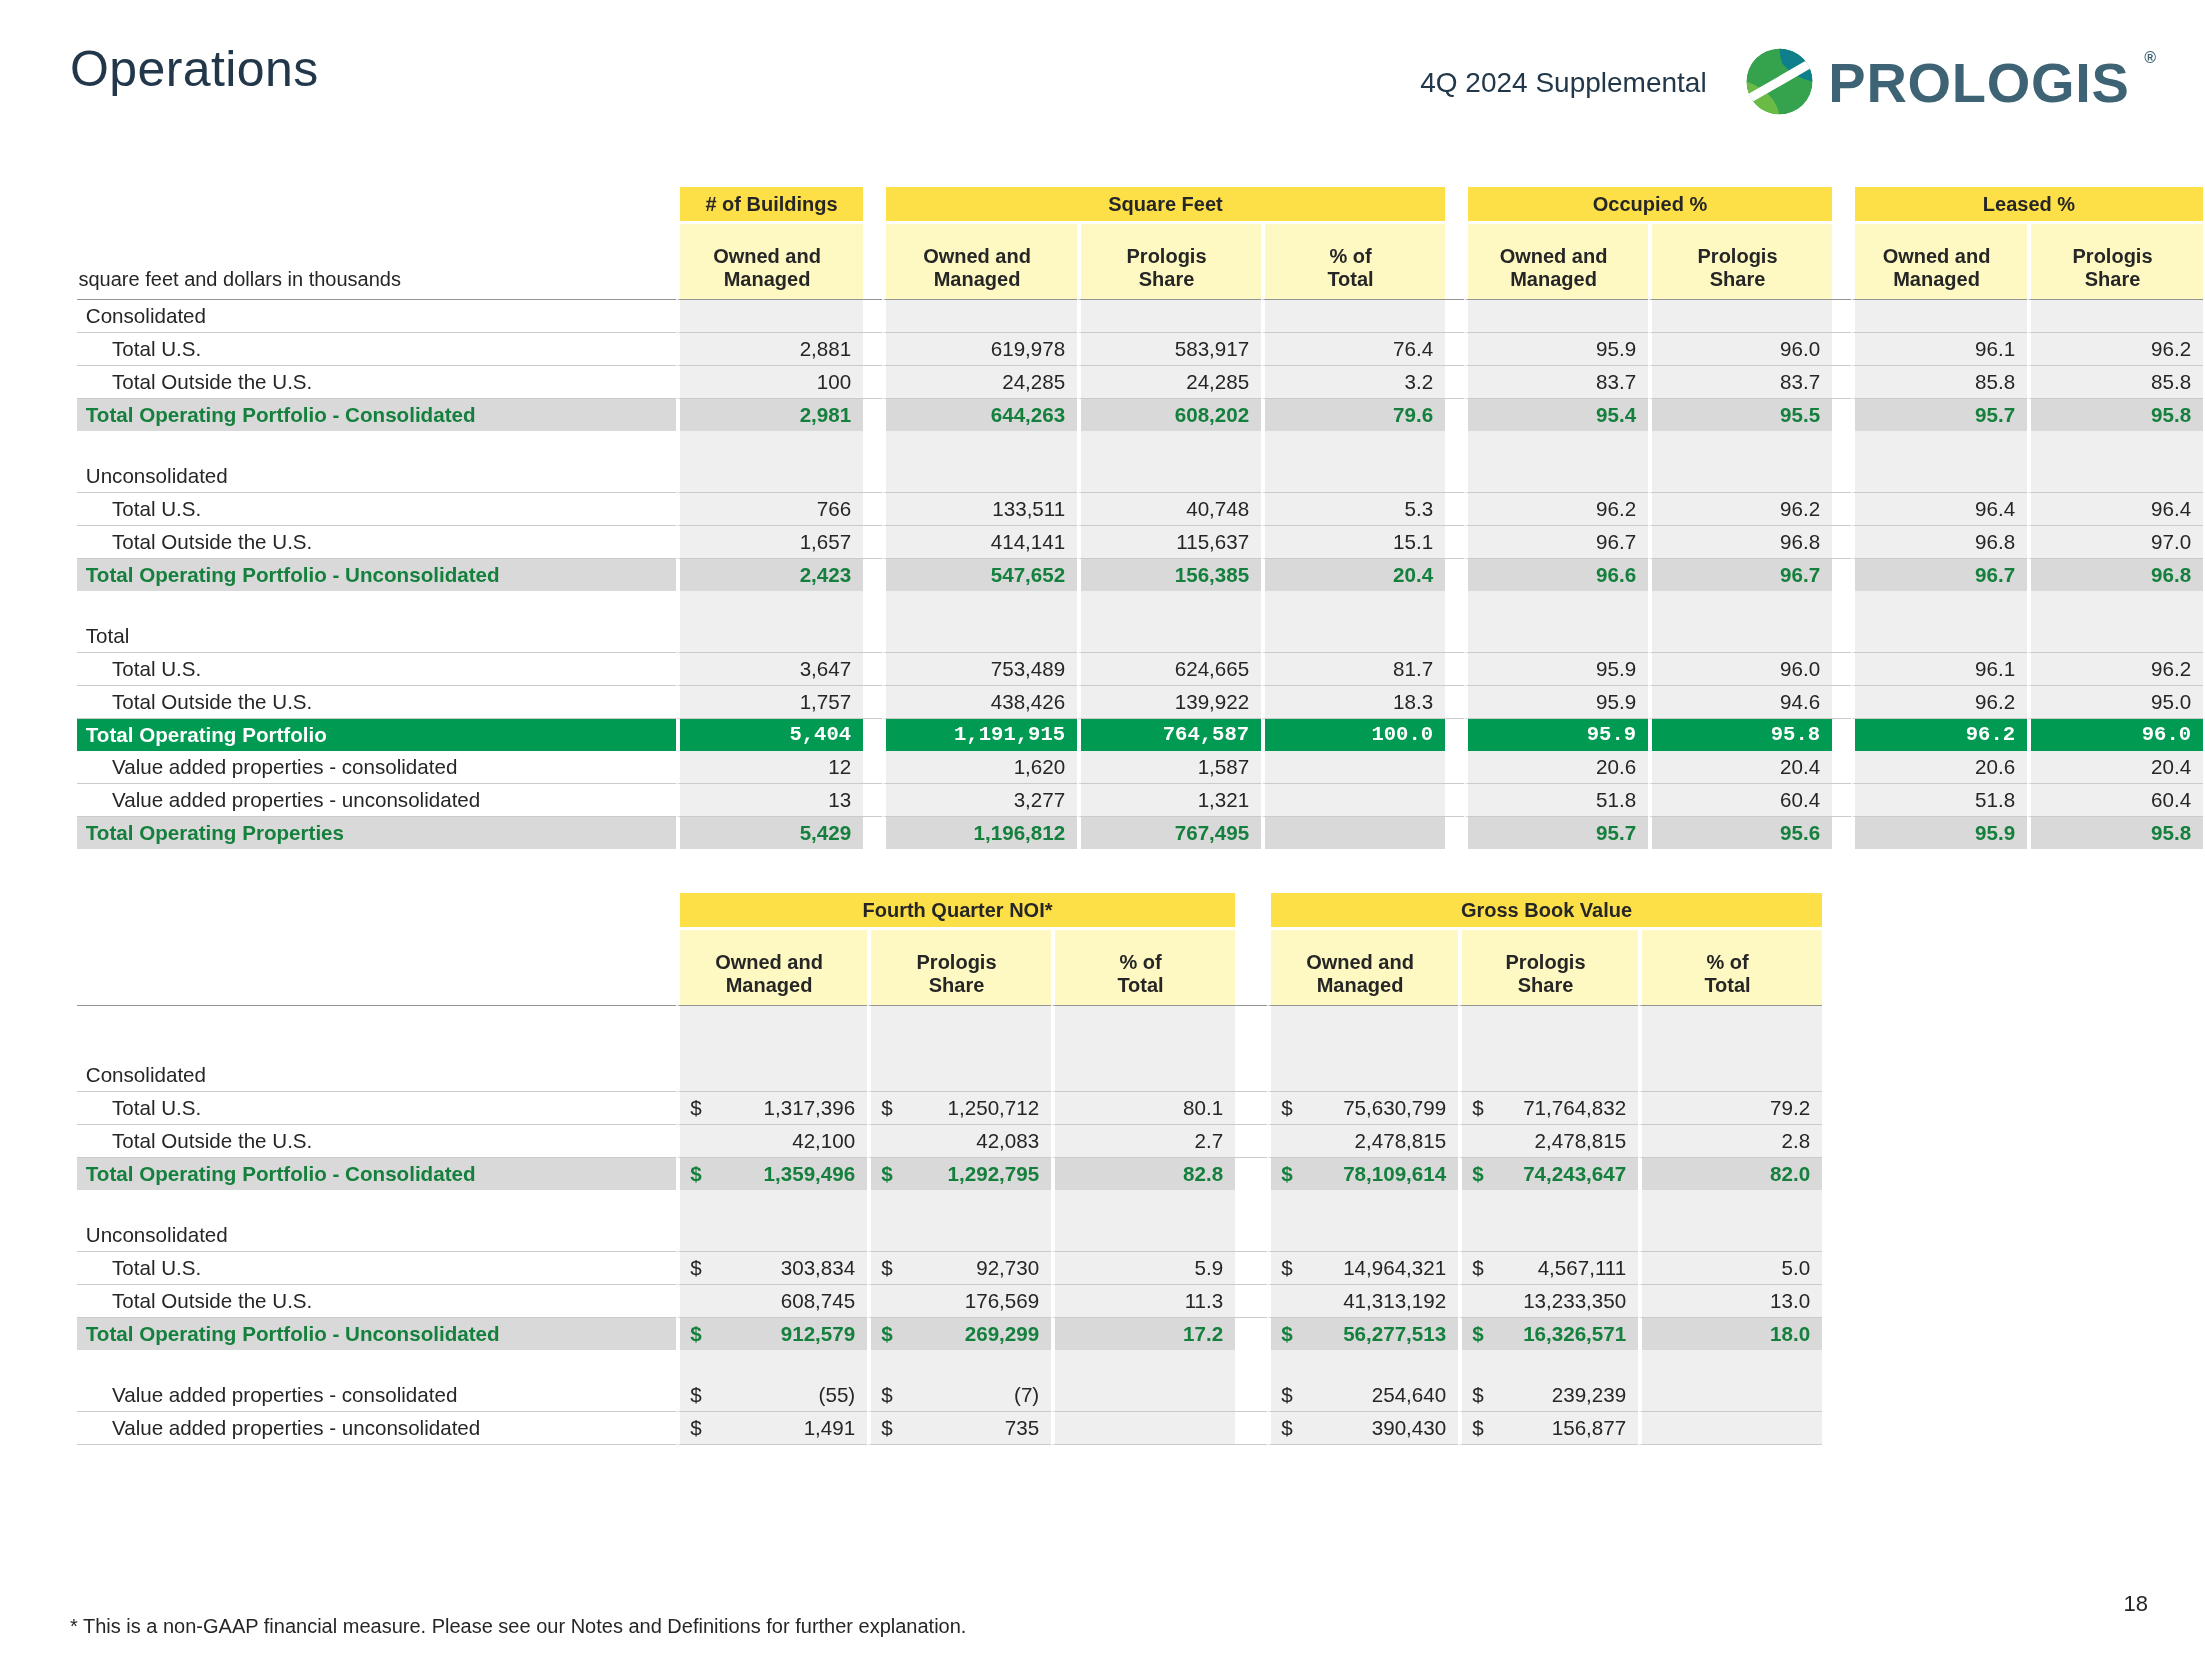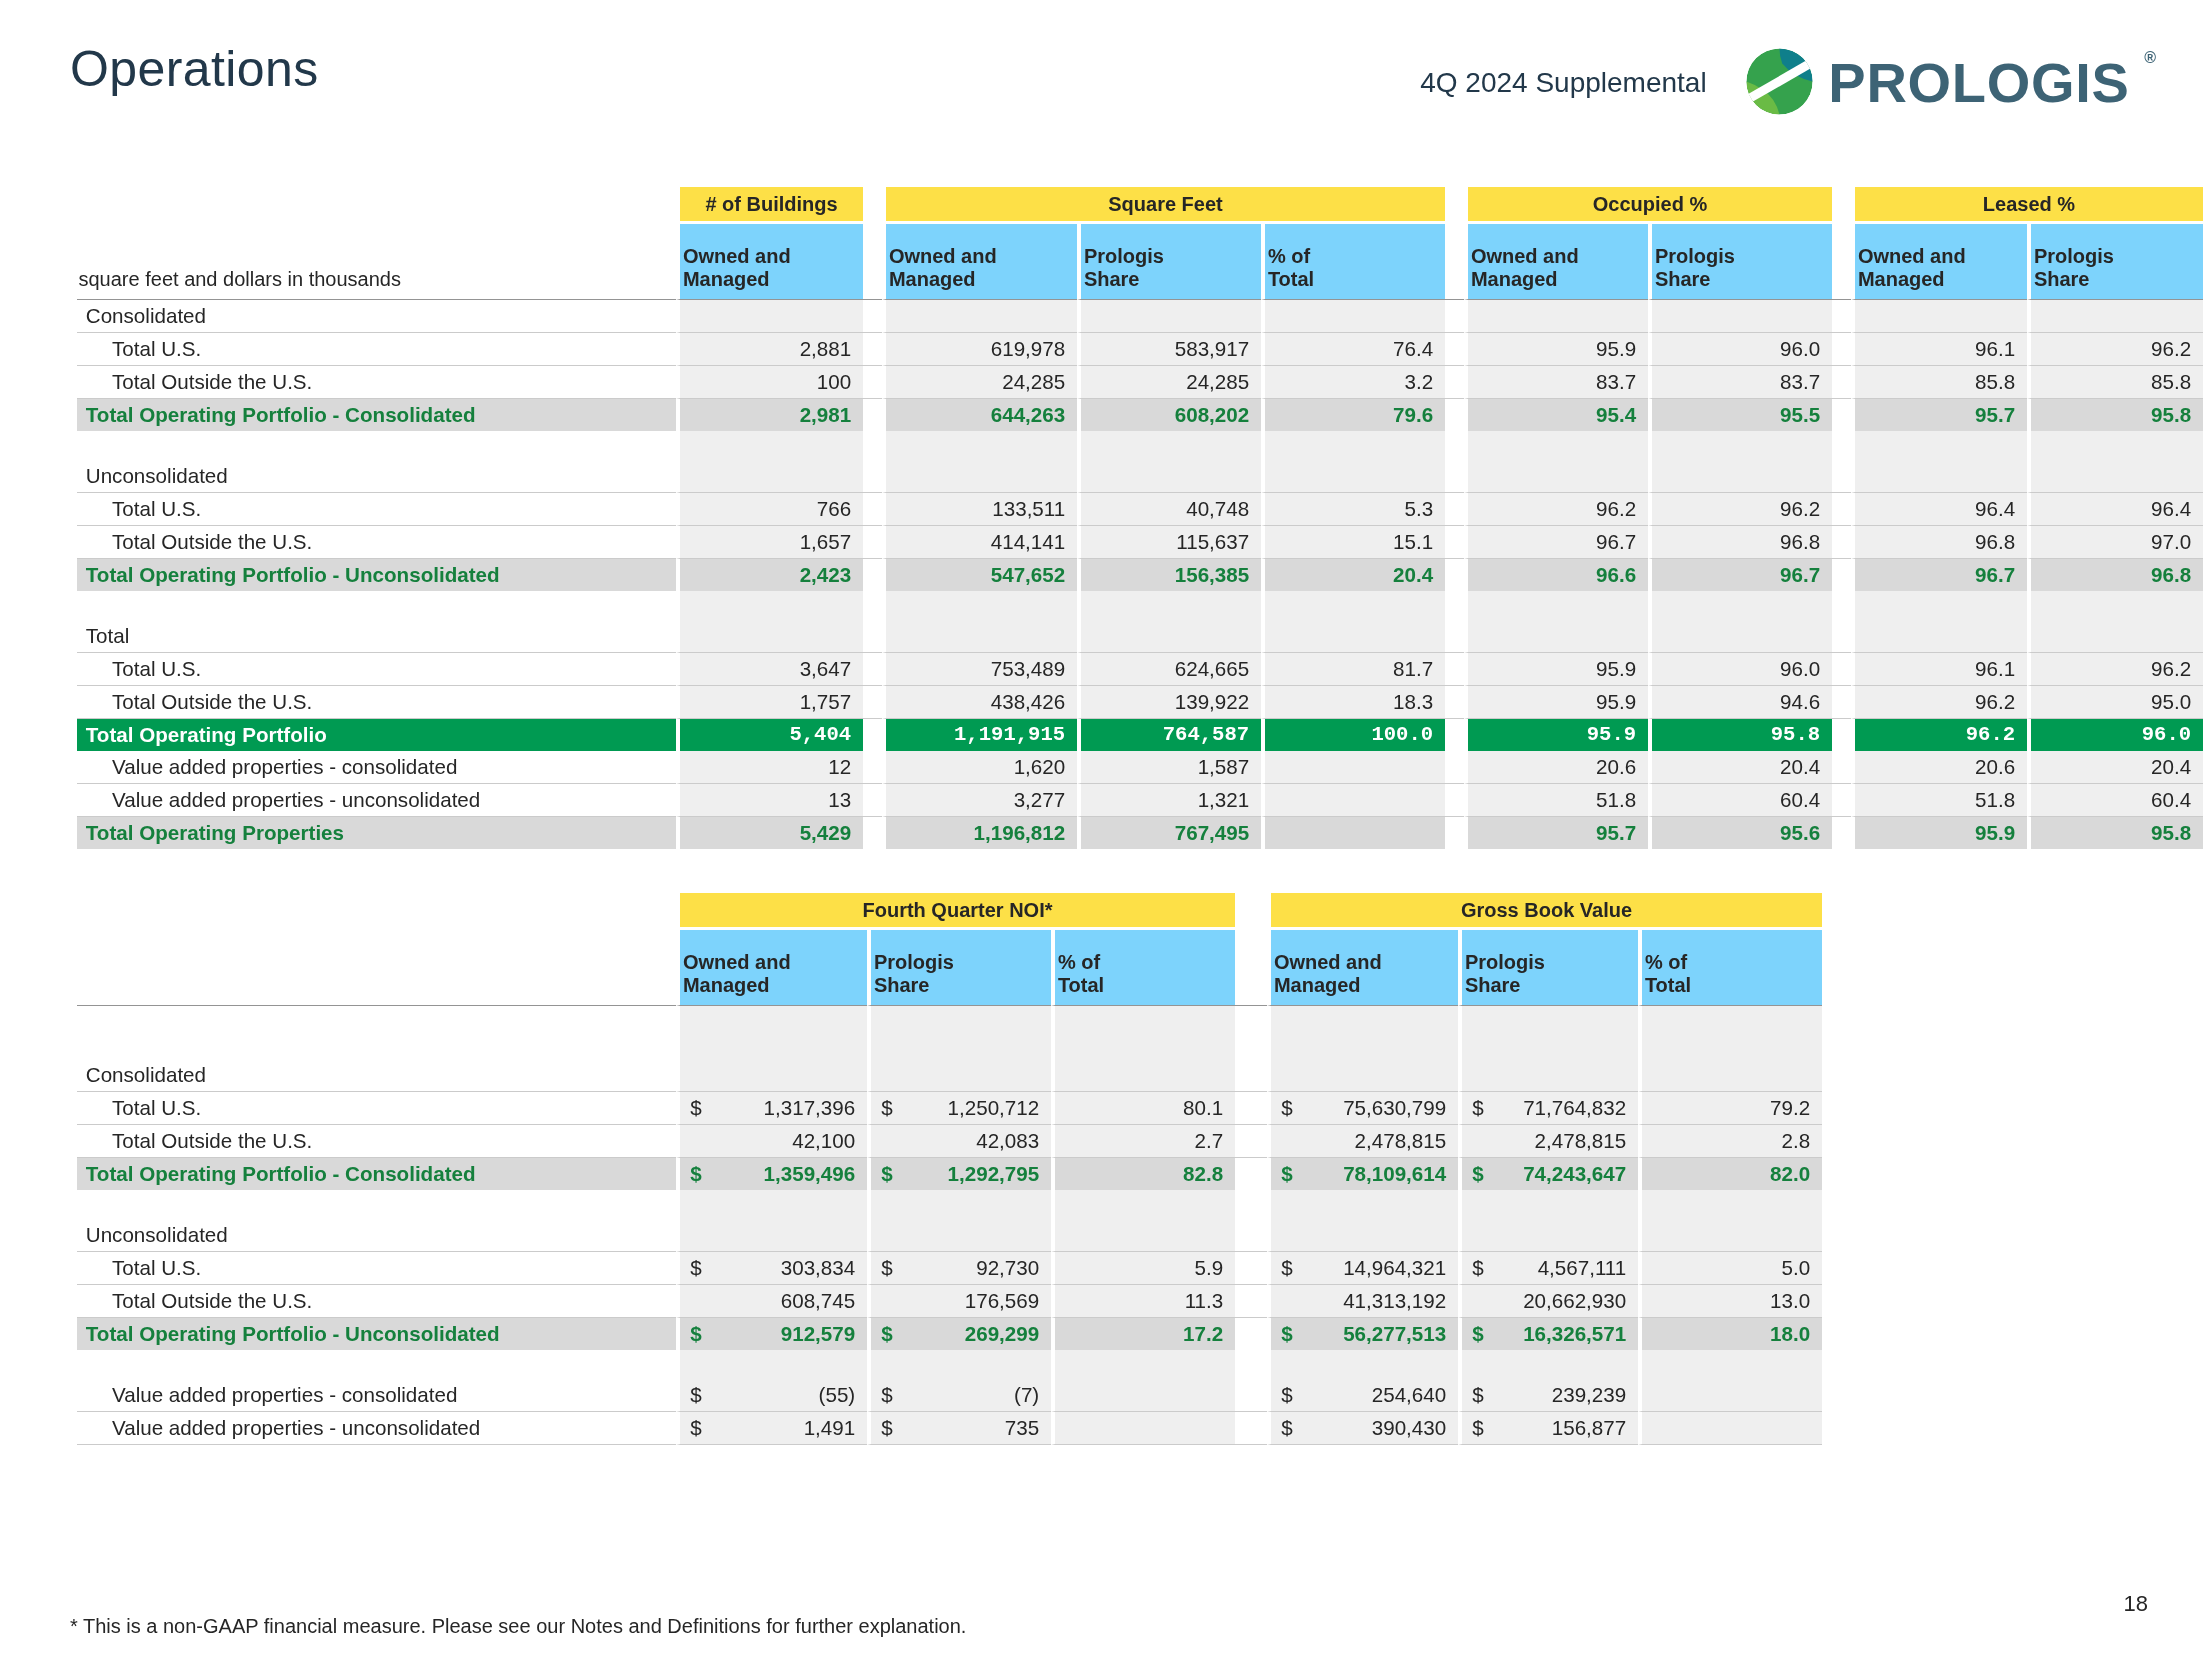--- a/index.html
+++ b/index.html
@@ -20,21 +20,21 @@
   
   .tbl-wrap{position:absolute;left:77px;}
   #table1-wrap{top:187px;}
   #table2-wrap{top:893px;}
   table{border-collapse:separate;border-spacing:0;table-layout:fixed;}
   td{font-size:20.6px;color:#262626;padding:0;vertical-align:middle;white-space:nowrap;overflow:hidden;}
 
   
   .group-head{background:#fde047;font-weight:700;text-align:center;height:34px;
     border-bottom:3.7px solid #fff;border-left:4.4px solid #fff;font-size:20px;}
-  .sub-head{background:#7dd3fc;font-weight:700;text-align:left;vertical-align:bottom;
+  .sub-head{background:#fef9c3;font-weight:700;text-align:center;vertical-align:bottom;
     padding:4.4px 11.8px 7.4px 2.9px;white-space:pre-line;line-height:1.15;height:63px;
     border-left:4.4px solid #fff;border-bottom:0.7px solid #949494;font-size:20px;}
   .label-head{background:#fff;vertical-align:bottom;text-align:left;
     padding:0 4.4px 7.4px 1.5px;border-bottom:0.7px solid #949494;font-size:20px;font-weight:400;}
   .gutter{background:#fff;}
   .head-gutter{border-bottom:0.7px solid #949494;}
 
   
   tbody td{height:32px;}
   .val{background:#efefef;border-left:4.4px solid #fff;}
@@ -1129,21 +1129,21 @@
             </div>
           </td>
           <td class="gutter"></td>
           <td class="val">
             <div class="cellin">
               <span>41,313,192</span>
             </div>
           </td>
           <td class="val">
             <div class="cellin">
-              <span>20,662,930</span>
+              <span>13,233,350</span>
             </div>
           </td>
           <td class="val">
             <div class="cellin">
               <span>13.0</span>
             </div>
           </td>
         </tr>
         <tr class="r-subtotal">
           <td class="label">Total Operating Portfolio - Unconsolidated</td>

